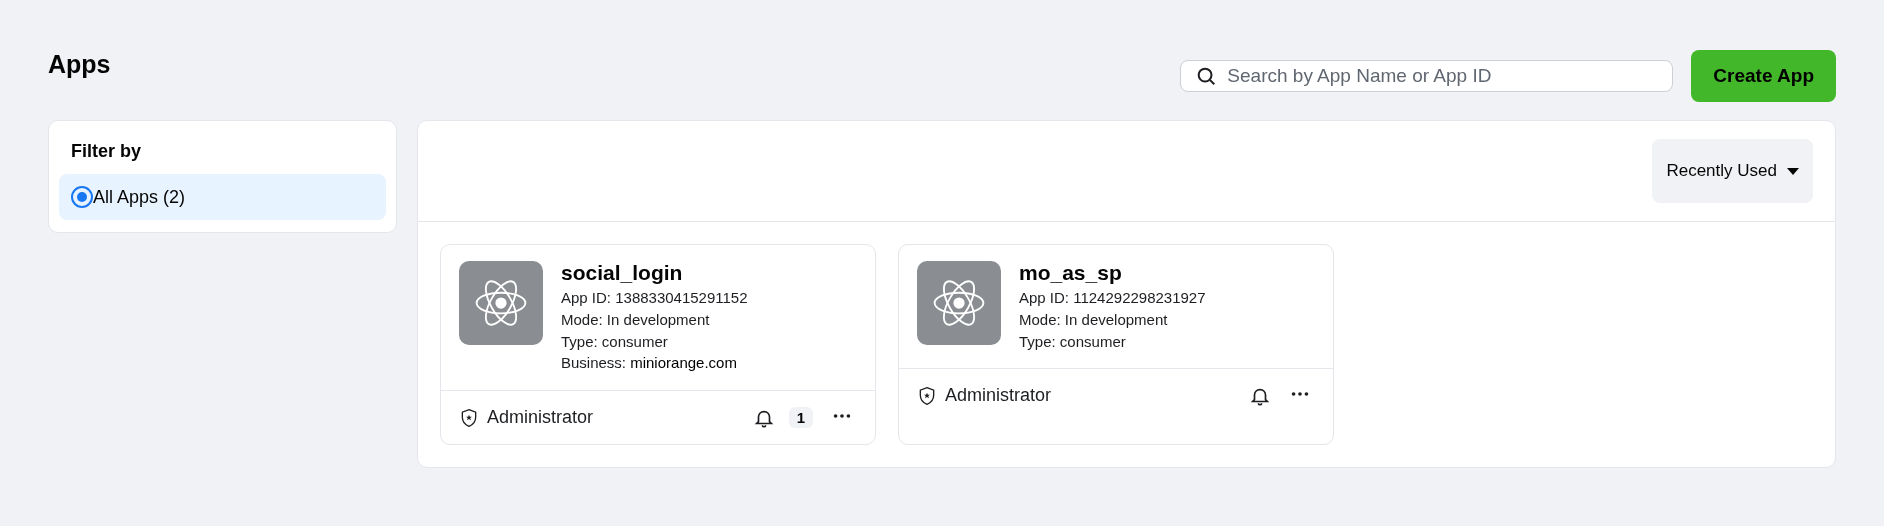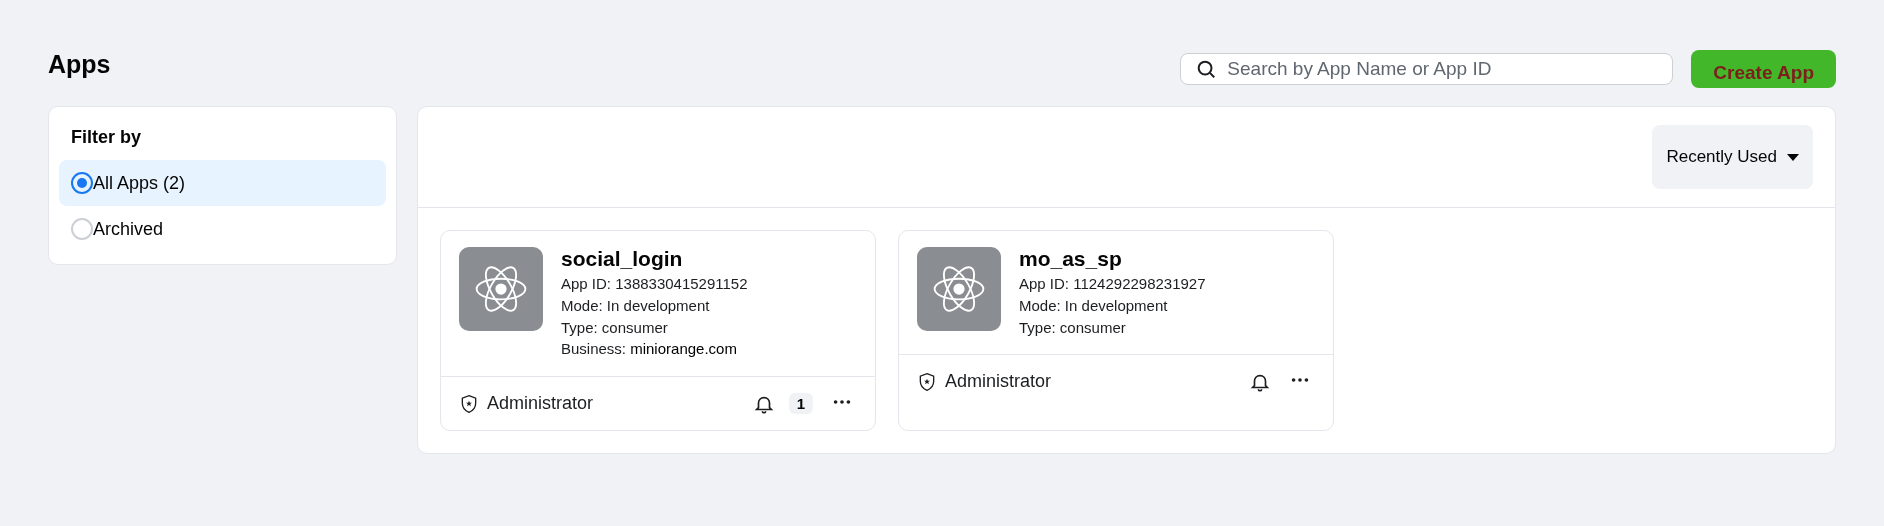--- a/index.html
+++ b/index.html
@@ -47,24 +47,24 @@
 }
 .search-wrap input::placeholder { color: #606770; }
 .search-icon {
   width: 22px;
   height: 22px;
   margin-right: 10px;
   color: #1c1e21;
 }
 .create-btn {
   background: #42b72a;
-  color: #7f1d1d;
+  color: #000000;
   border: none;
   border-radius: 8px;
-  height: 38px;
+  height: 52px;
   padding: 12px 22px;
   font-size: 19px;
   font-weight: 600;
   cursor: pointer;
 }
 .body-row {
   display: flex;
   gap: 20px;
   align-items: flex-start;
 }
@@ -228,24 +228,20 @@
 
 <div class="body-row">
   <div class="filter-card">
     <div class="filter-title">Filter by</div>
     <div class="filter-item active">
       <span class="radio">
           <span class="dot"></span>
         </span>
       <span>All Apps (2)</span>
     </div>
-    <div class="filter-item">
-      <span class="radio"></span>
-      <span>Archived</span>
-    </div>
   </div>
 
   <div class="main-card">
     <div class="main-card-header">
       <button class="sort-btn">
         <span>Recently Used</span>
         <span class="caret-down"></span>
       </button>
     </div>
     <div class="apps-grid">

